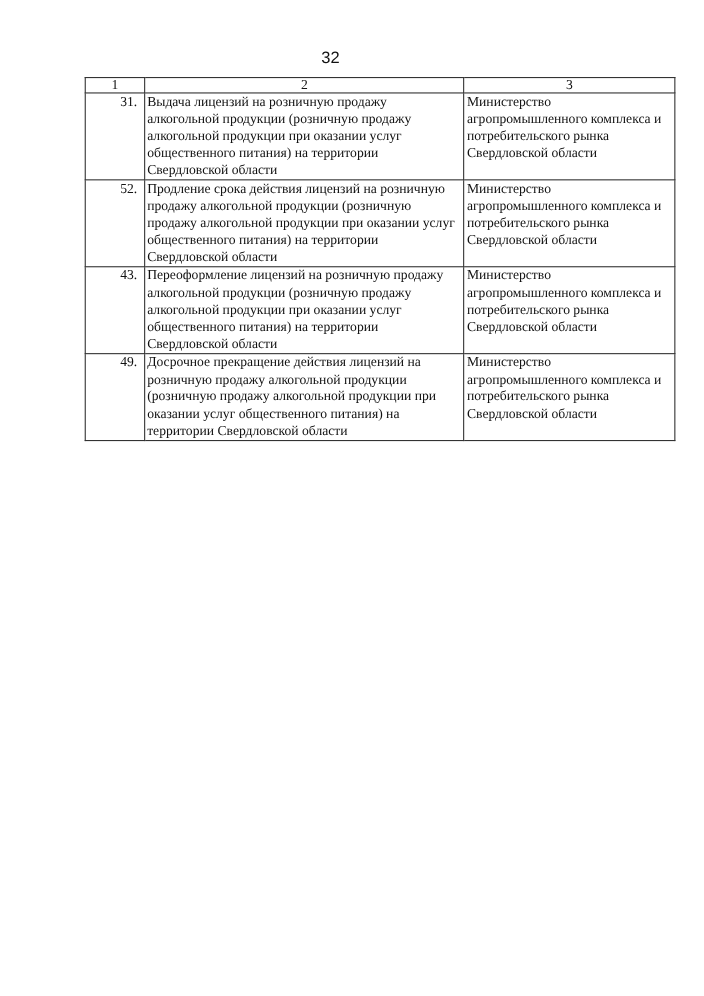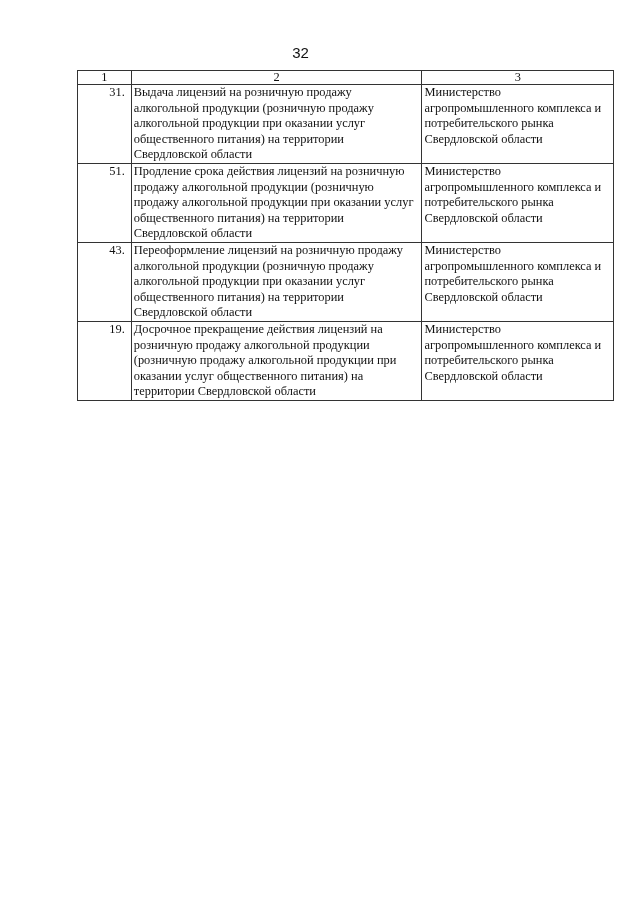--- a/index.html
+++ b/index.html
@@ -28,28 +28,28 @@
     <td class="c1">1</td>
     <td class="c2">2</td>
     <td class="c3">3</td>
   </tr>
   <tr class="row">
     <td class="c1 num">31.</td>
     <td class="c2">Выдача лицензий на розничную продажу алкогольной продукции (розничную продажу алкогольной продукции при оказании услуг общественного питания) на территории Свердловской области</td>
     <td class="c3">Министерство агропромышленного комплекса и потребительского рынка Свердловской области</td>
   </tr>
   <tr class="row">
-    <td class="c1 num">51.</td>
+    <td class="c1 num">52.</td>
     <td class="c2">Продление срока действия лицензий на розничную продажу алкогольной продукции (розничную продажу алкогольной продукции при оказании услуг общественного питания) на территории Свердловской области</td>
     <td class="c3">Министерство агропромышленного комплекса и потребительского рынка Свердловской области</td>
   </tr>
   <tr class="row">
     <td class="c1 num">43.</td>
     <td class="c2">Переоформление лицензий на розничную продажу алкогольной продукции (розничную продажу алкогольной продукции при оказании услуг общественного питания) на территории Свердловской области</td>
     <td class="c3">Министерство агропромышленного комплекса и потребительского рынка Свердловской области</td>
   </tr>
   <tr class="row">
-    <td class="c1 num">19.</td>
+    <td class="c1 num">49.</td>
     <td class="c2">Досрочное прекращение действия лицензий на розничную продажу алкогольной продукции (розничную продажу алкогольной продукции при оказании услуг общественного питания) на территории Свердловской области</td>
     <td class="c3">Министерство агропромышленного комплекса и потребительского рынка Свердловской области</td>
   </tr>
 </tbody>
   </table>
 
 </body></html>

